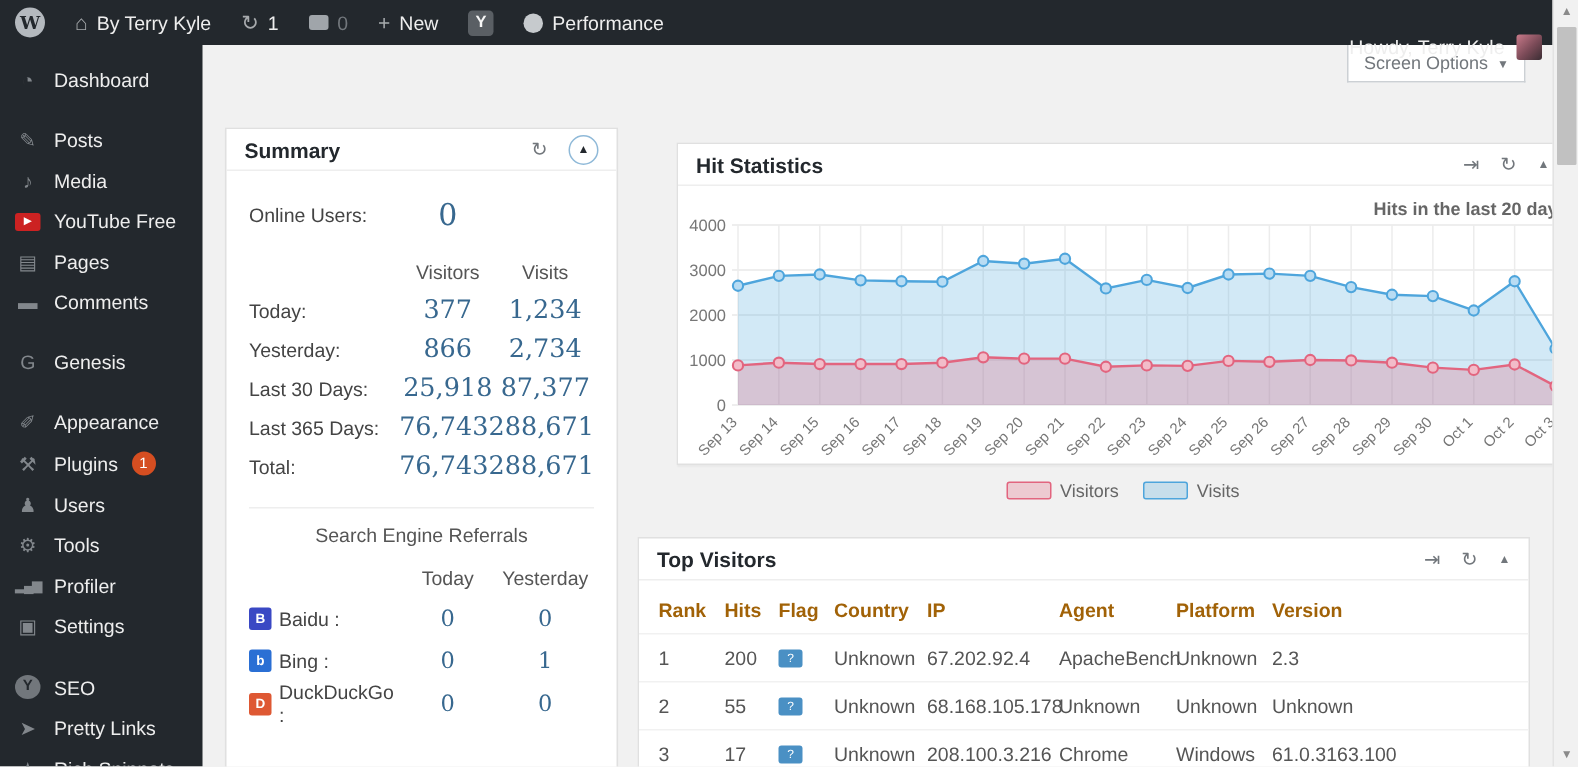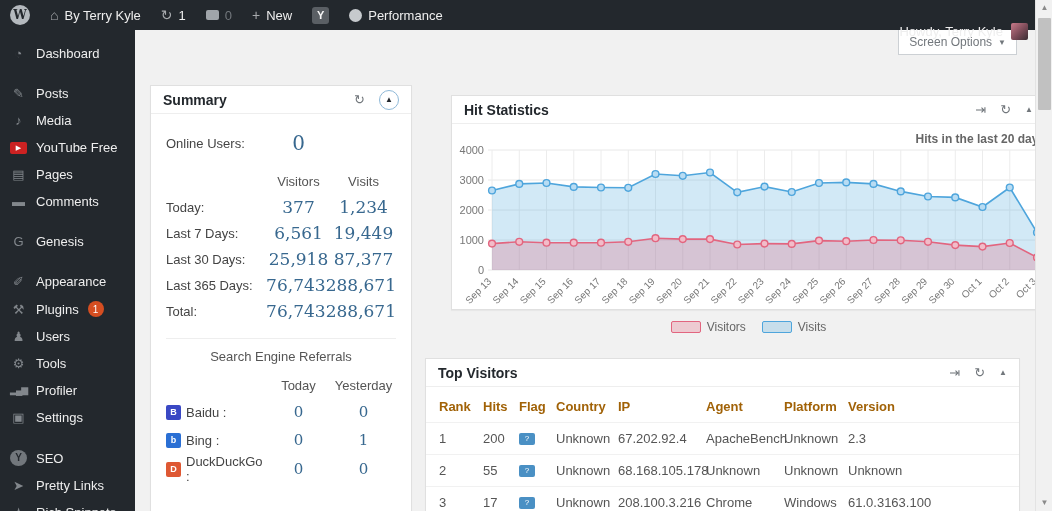--- a/index.html
+++ b/index.html
@@ -213,23 +213,23 @@
           <span class="sum-label"></span>
           <span class="sum-col sum-head">Visitors</span>
           <span class="sum-col sum-head">Visits</span>
         </div>
         <div class="sum-row">
           <span class="sum-label">Today:</span>
           <span class="sum-col num">377</span>
           <span class="sum-col num">1,234</span>
         </div>
         <div class="sum-row">
-          <span class="sum-label">Last 7 Days:</span>
-          <span class="sum-col num">6,561</span>
-          <span class="sum-col num">19,449</span>
+          <span class="sum-label">Yesterday:</span>
+          <span class="sum-col num">866</span>
+          <span class="sum-col num">2,734</span>
         </div>
         <div class="sum-row">
           <span class="sum-label">Last 30 Days:</span>
           <span class="sum-col num">25,918</span>
           <span class="sum-col num">87,377</span>
         </div>
         <div class="sum-row">
           <span class="sum-label">Last 365 Days:</span>
           <span class="sum-col num">76,743</span>
           <span class="sum-col num">288,671</span>

